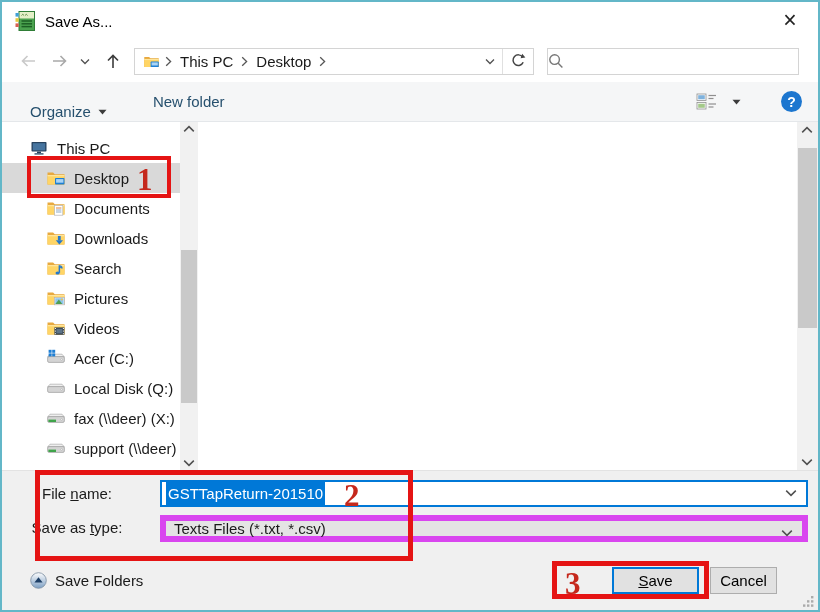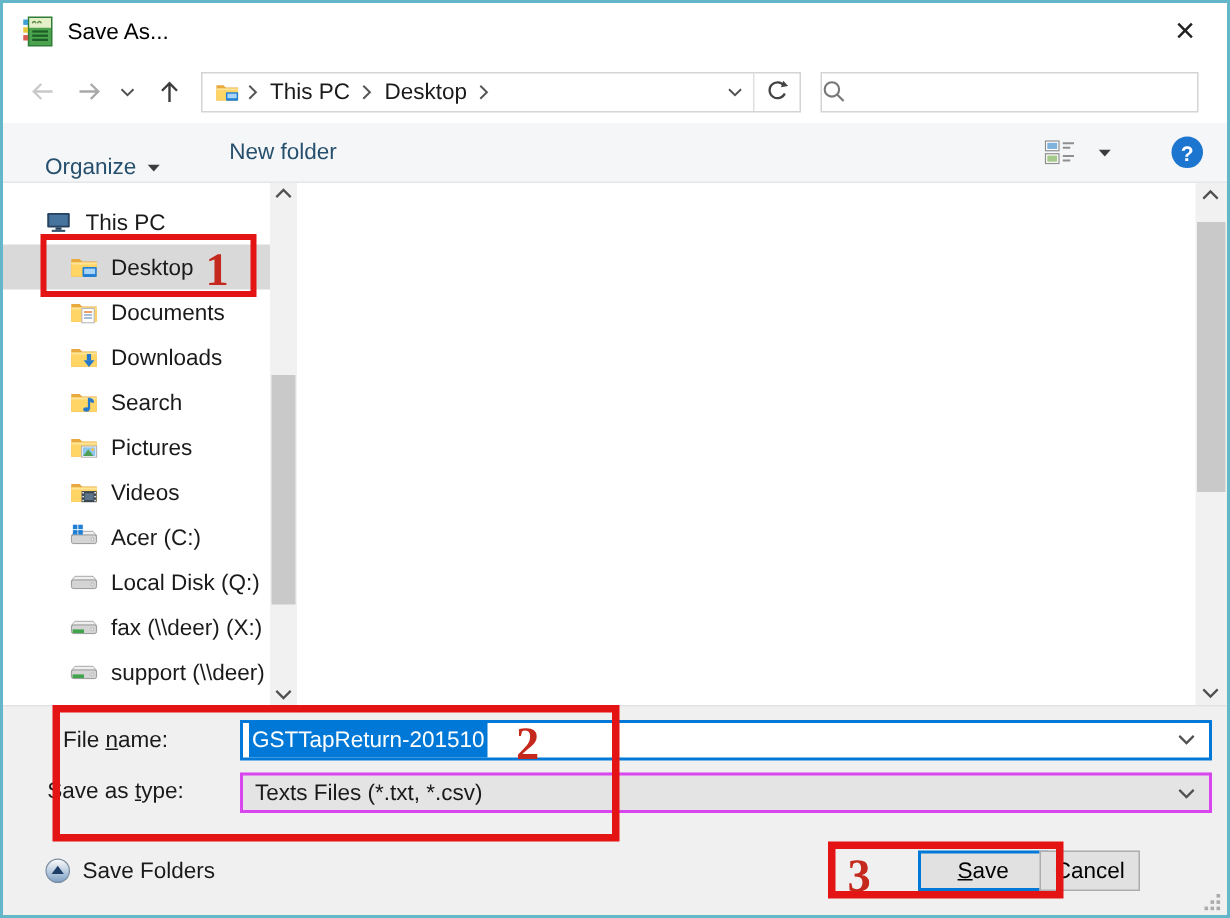--- a/index.html
+++ b/index.html
@@ -64,28 +64,28 @@
   .bottom{height:140px;background:#f0f0f0;position:relative;border-top:1px solid #e3e3e3;box-sizing:border-box;}
   .field-label{position:absolute;left:0;width:150px;text-align:center;color:#1a1a1a;}
   .lbl-filename{top:14px;}
   .lbl-type{top:48px;}
   .mn{text-decoration:underline;}
   .filename-box{position:absolute;left:158px;right:10px;top:9px;height:27px;background:#fff;
     border:2px solid #0078d7;box-sizing:border-box;display:flex;align-items:center;}
   .filename-box .seltext{margin-left:4px;background:#0078d7;color:#fff;padding:3px 2px;}
   .filename-box .dd{position:absolute;right:9px;top:7px;}
   .type-box{position:absolute;left:158px;right:10px;top:44px;height:27px;background:#e4e4e4;
-    border:2px solid #d946ef;box-sizing:border-box;display:flex;align-items:center;}
+    border:6px solid #d946ef;box-sizing:border-box;display:flex;align-items:center;}
   .type-box .val{margin-left:8px;}
   .type-box .dd{position:absolute;right:9px;top:8px;}
   .hide-folders{position:absolute;left:28px;top:101px;display:flex;align-items:center;gap:8px;}
   .btn{position:absolute;background:#e1e1e1;border:1px solid #adadad;box-sizing:border-box;
     display:flex;align-items:center;justify-content:center;font-size:15px;color:#000;}
   .btn-save{left:610px;top:96px;width:87px;height:27px;border:2px solid #0078d7;}
-  .btn-cancel{left:691px;top:96px;width:67px;height:27px;}
+  .btn-cancel{left:708px;top:96px;width:67px;height:27px;}
   .grip{position:absolute;right:3px;bottom:2px;}
   
   .red-box{position:absolute;border:4px solid #e51414;box-sizing:border-box;z-index:20;pointer-events:none;}
   .rb1{left:25px;top:154px;width:144px;height:42px;}
   .rb2{left:33px;top:468px;width:378px;height:91px;border-width:5px;}
   .rb3{left:550px;top:559px;width:157px;height:38px;border-width:5px;}
   .red-num{position:absolute;z-index:21;color:#c5281c;font-family:"Liberation Serif","DejaVu Serif",serif;
     font-weight:700;font-size:31px;line-height:1;pointer-events:none;}
   .rn1{left:135px;top:162px;}
   .rn2{left:342px;top:478px;}

